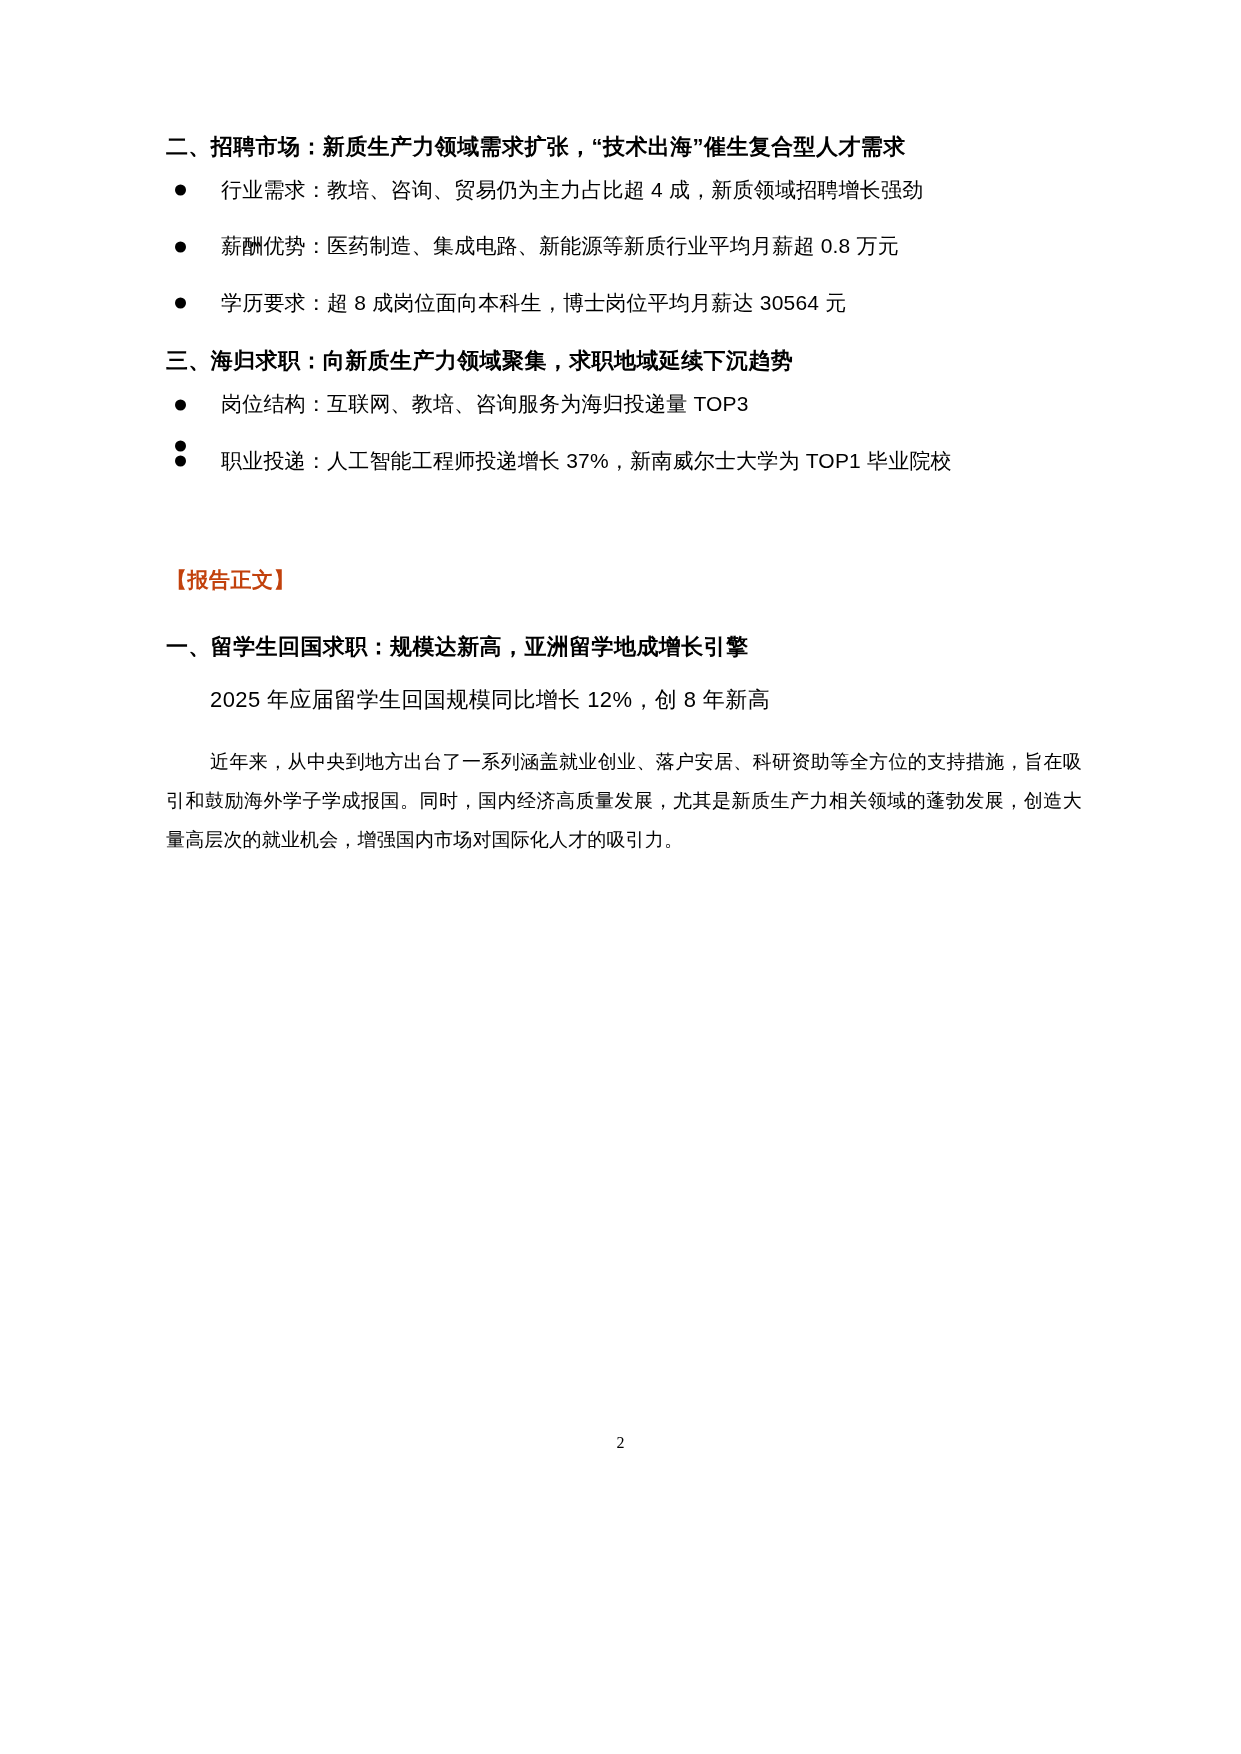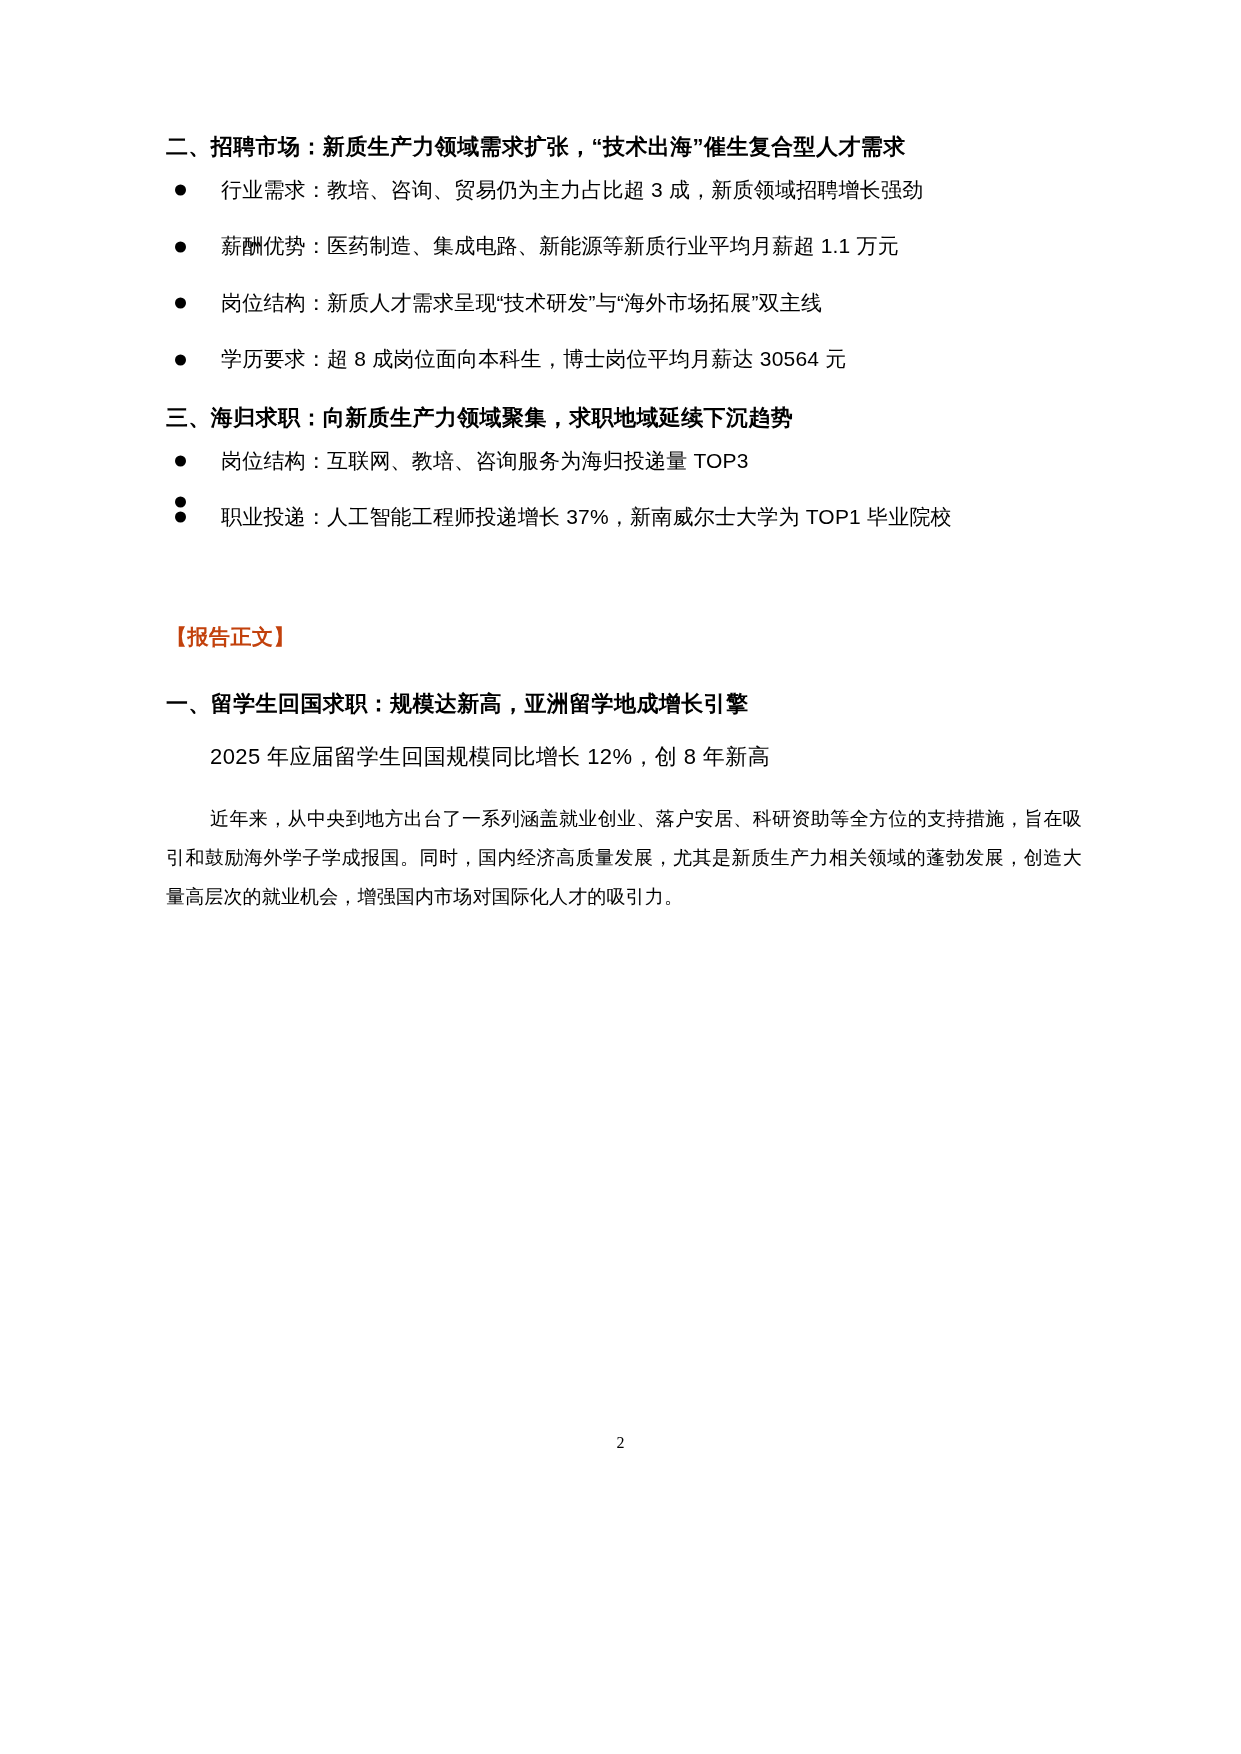--- a/index.html
+++ b/index.html
@@ -122,29 +122,25 @@
 <body>
 
 <div class="page">
   <div class="content">
 
     <h2 class="section-heading">二、招聘市场：新质生产力领域需求扩张，“技术出海”催生复合型人才需求</h2>
 
     <ul class="bullet-list">
       <li class="bullet-item">
         <span class="dot"></span>
-        <span>行业需求：教培、咨询、贸易仍为主力占比超 3 成，新质领域招聘增长强劲</span>
+        <span>行业需求：教培、咨询、贸易仍为主力占比超 4 成，新质领域招聘增长强劲</span>
       </li>
       <li class="bullet-item">
         <span class="dot"></span>
-        <span>薪酬优势：医药制造、集成电路、新能源等新质行业平均月薪超 1.1 万元</span>
-      </li>
-      <li class="bullet-item">
-        <span class="dot"></span>
-        <span>岗位结构：新质人才需求呈现“技术研发”与“海外市场拓展”双主线</span>
+        <span>薪酬优势：医药制造、集成电路、新能源等新质行业平均月薪超 0.8 万元</span>
       </li>
       <li class="bullet-item">
         <span class="dot"></span>
         <span>学历要求：超 8 成岗位面向本科生，博士岗位平均月薪达 30564 元</span>
       </li>
     </ul>
 
     <h2 class="section-heading">三、海归求职：向新质生产力领域聚集，求职地域延续下沉趋势</h2>
 
     <ul class="bullet-list">

